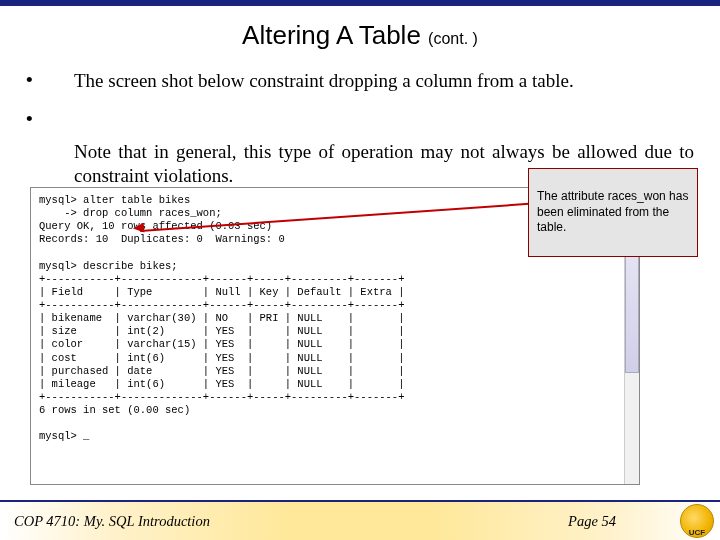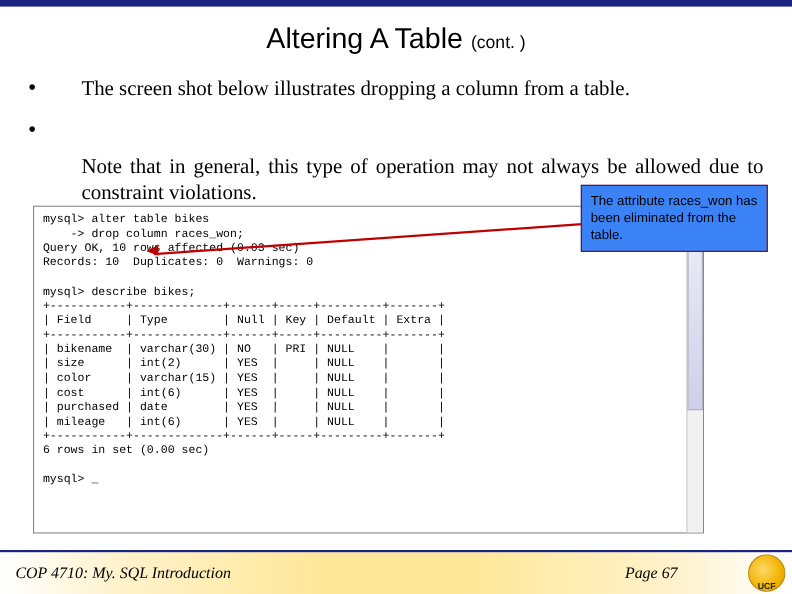--- a/index.html
+++ b/index.html
@@ -45,23 +45,23 @@
   }
   .bullet-text.justify {
     text-align: justify;
     margin-top: 32px;
   }
   .callout {
     position: absolute;
     right: 22px;
     top: 168px;
     width: 170px;
-    background: #3b82f6;
+    background: #e5e5e5;
     border: 1px solid #8a0000;
-    padding: 6px 8px;
+    padding: 20px 8px;
     font-family: Arial, sans-serif;
     font-size: 12px;
     line-height: 1.3;
     z-index: 5;
   }
   .arrow-line {
     position: absolute;
     left: 140px;
     top: 230px;
     width: 390px;
@@ -174,21 +174,21 @@
 <div class="top-bar"></div>
 
 <h1 class="title">
   <span>Altering A Table</span>
   <span class="cont">(cont. )</span>
 </h1>
 
 <div class="bullets">
   <div class="bullet-row">
     <div class="bullet-dot">•</div>
-    <div class="bullet-text">The screen shot below illustrates dropping a column from a table.</div>
+    <div class="bullet-text">The screen shot below constraint dropping a column from a table.</div>
   </div>
   <div class="bullet-row">
     <div class="bullet-dot">•</div>
     <div class="bullet-text justify">Note that in general, this type of operation may not always be allowed due to constraint violations.</div>
   </div>
 </div>
 
 <div class="callout">The attribute races_won has been eliminated from the table.</div>
 <div class="arrow-line"></div>
 <div class="arrow-head"></div>
@@ -214,17 +214,17 @@
 
 mysql&gt; _</div>
   <div class="ss-scroll">
     <div class="ss-scroll-btn">▲</div>
     <div class="ss-scroll-thumb"></div>
   </div>
 </div>
 
 <div class="footer">
   <div class="left">COP 4710: My. SQL Introduction</div>
-  <div class="mid">Page 67</div>
+  <div class="mid">Page 54</div>
 </div>
 <div class="logo">
   <span>UCF</span>
 </div>
 
 </body></html>

